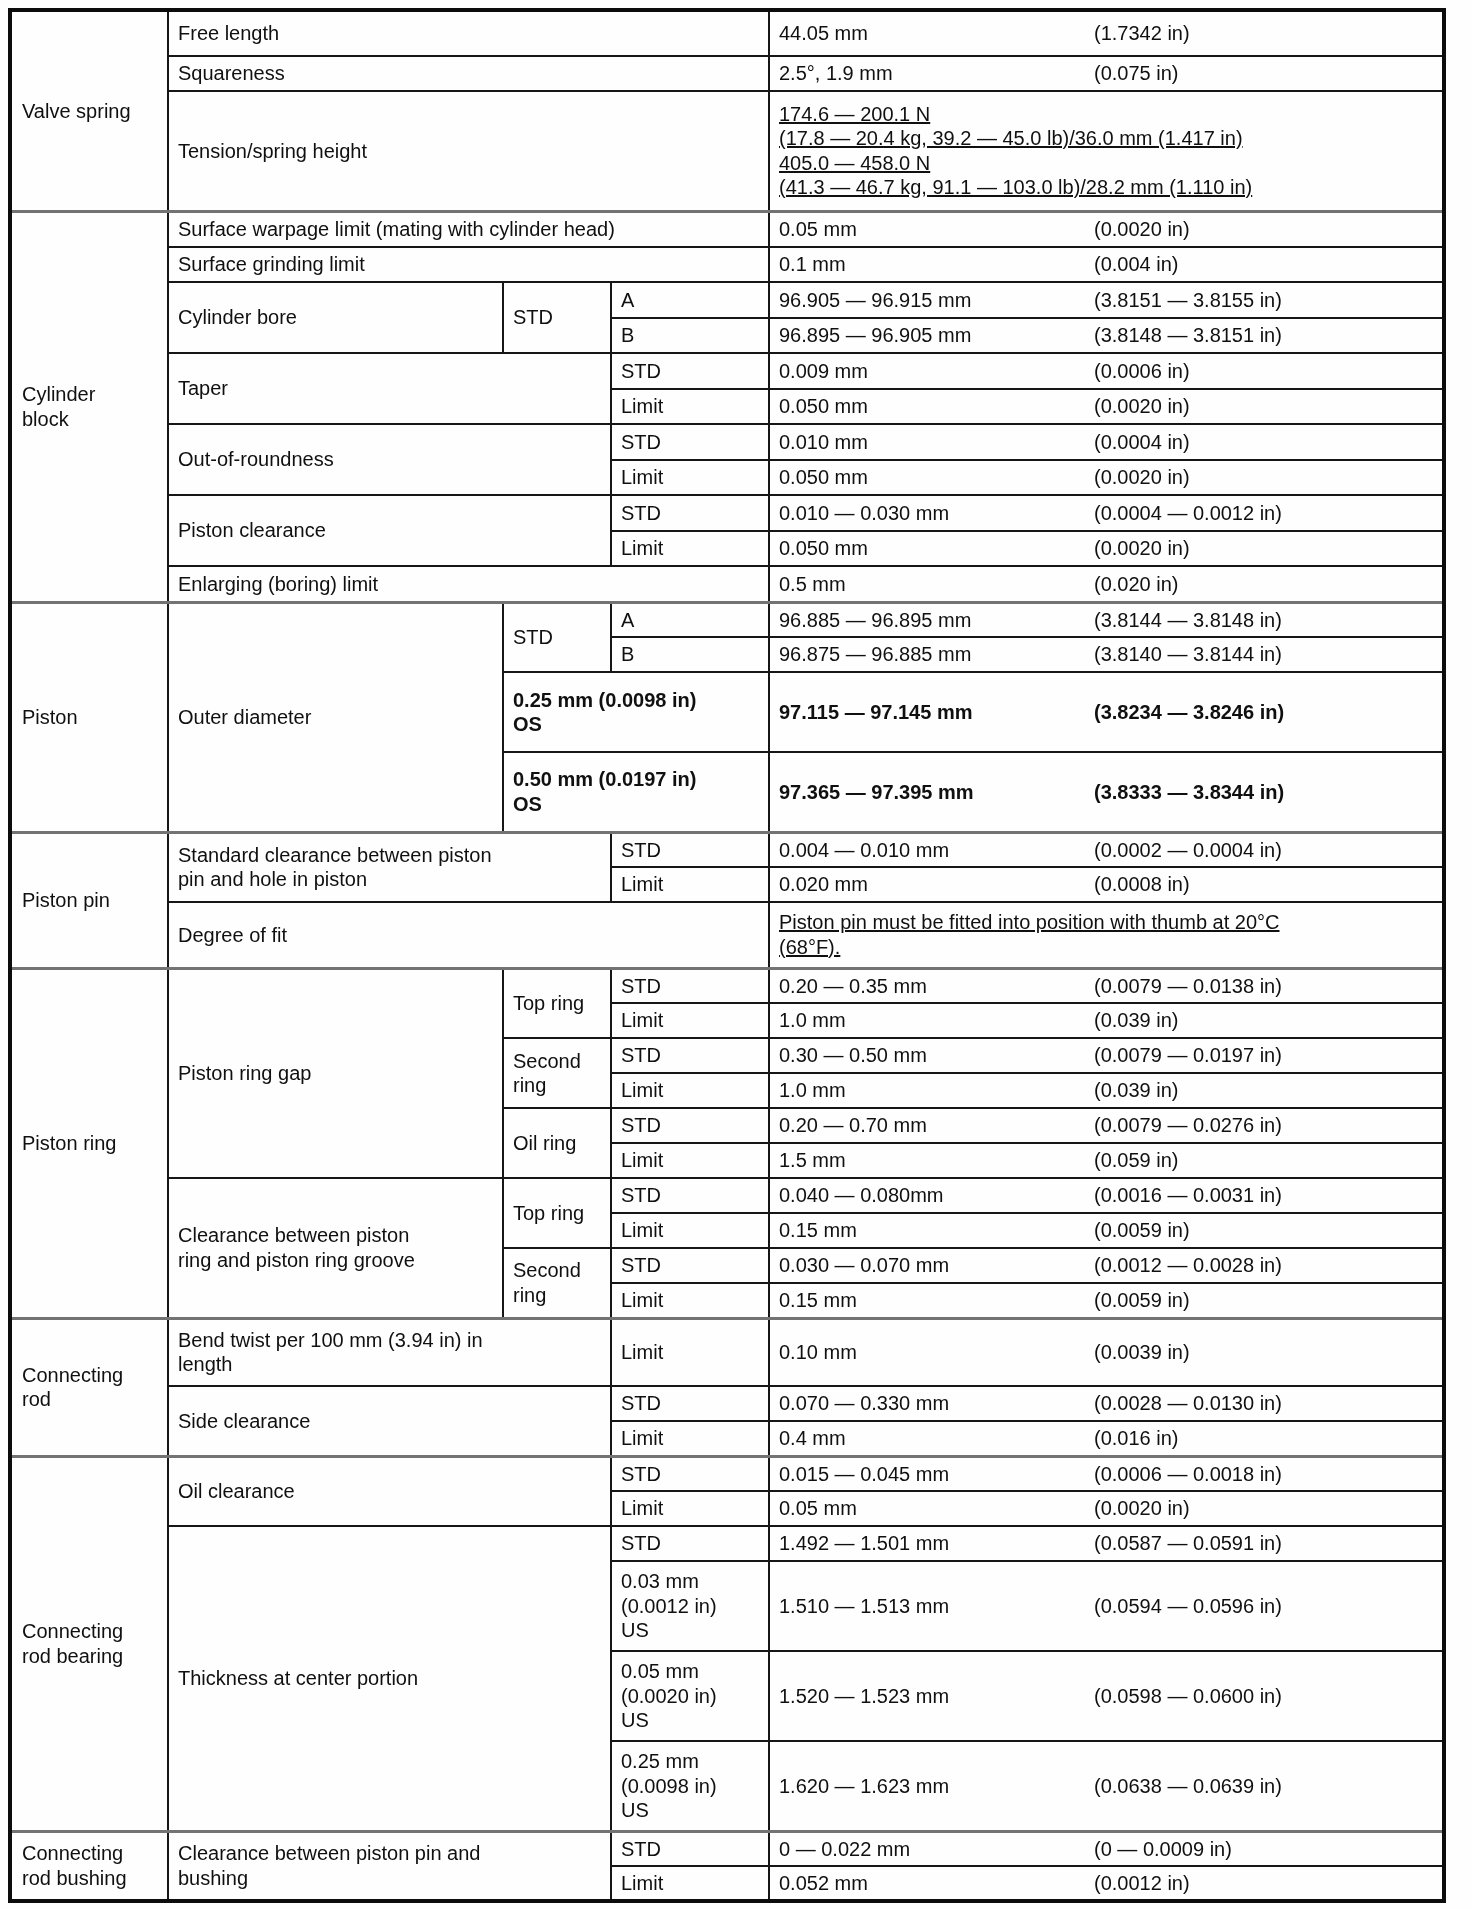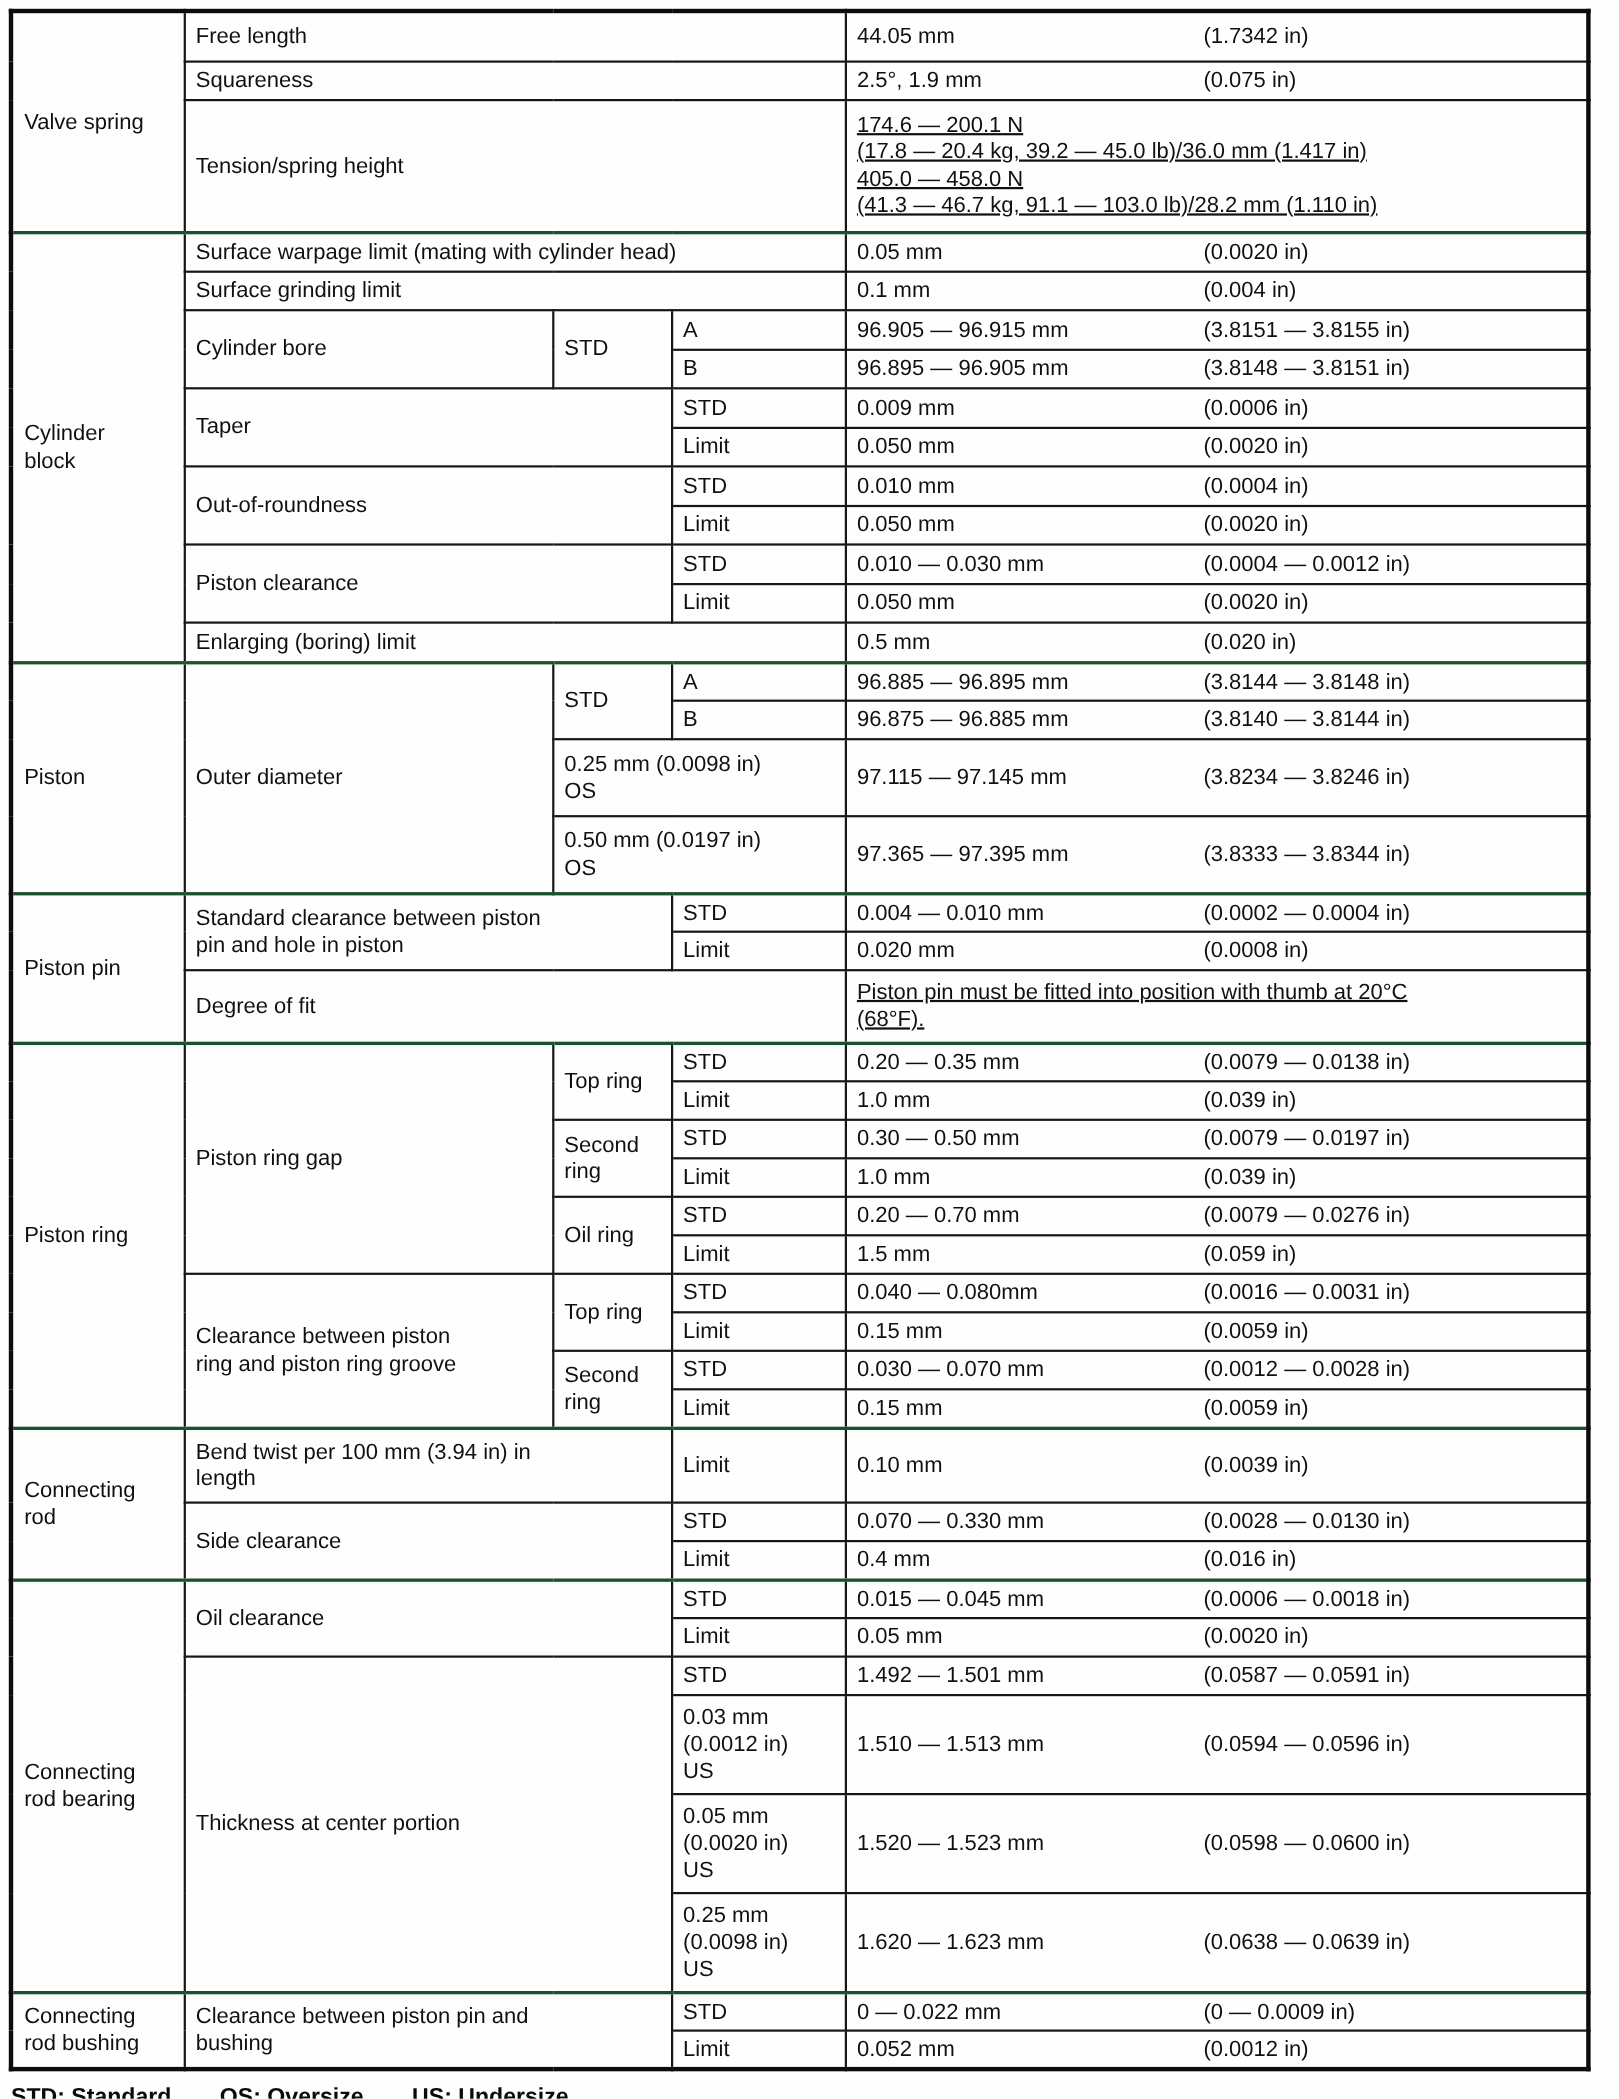--- a/index.html
+++ b/index.html
@@ -8,23 +8,23 @@
     background:#fefefe;padding:8px 0 0 8px;position:relative;
     font-family:"Liberation Sans",sans-serif;color:#101010;
   }
   table.spec{border-collapse:collapse;table-layout:fixed;width:1434px;border:4px solid #0c0c0c;}
   .spec td{
     border:2px solid #161616;padding:3px 9px;vertical-align:middle;
     white-space:pre-line;font-size:20px;line-height:1.22;overflow:hidden;
   }
   .spec tr{height:35px;}
   tr.r46{height:46px;}  tr.r120{height:120px;} tr.r36{height:36px;}
-  tr.r70{height:70px;}  tr.r66{height:66px;}  tr.r68{height:68px;}
+  tr.r70{height:80px;font-weight:bold;}  tr.r66{height:66px;}  tr.r68{height:68px;}
   tr.r90{height:90px;}
-  tr.sec > td{border-top:3px solid #14532d;}
+  tr.sec > td{border-top:3px solid #737373;}
   td.c0{padding-left:10px;}
   .vwrap{display:flex;align-items:center;gap:20px;}
   .vm{flex:0 0 295px;white-space:pre-line;}
   .vi{flex:1;white-space:pre-line;}
   .vn{white-space:pre-line;text-decoration:underline;}
   .legend{
     margin:12px 0 0 2px;font-weight:bold;font-size:21px;
     display:flex;gap:44px;color:#0a0a0a;
   }
 </style>

